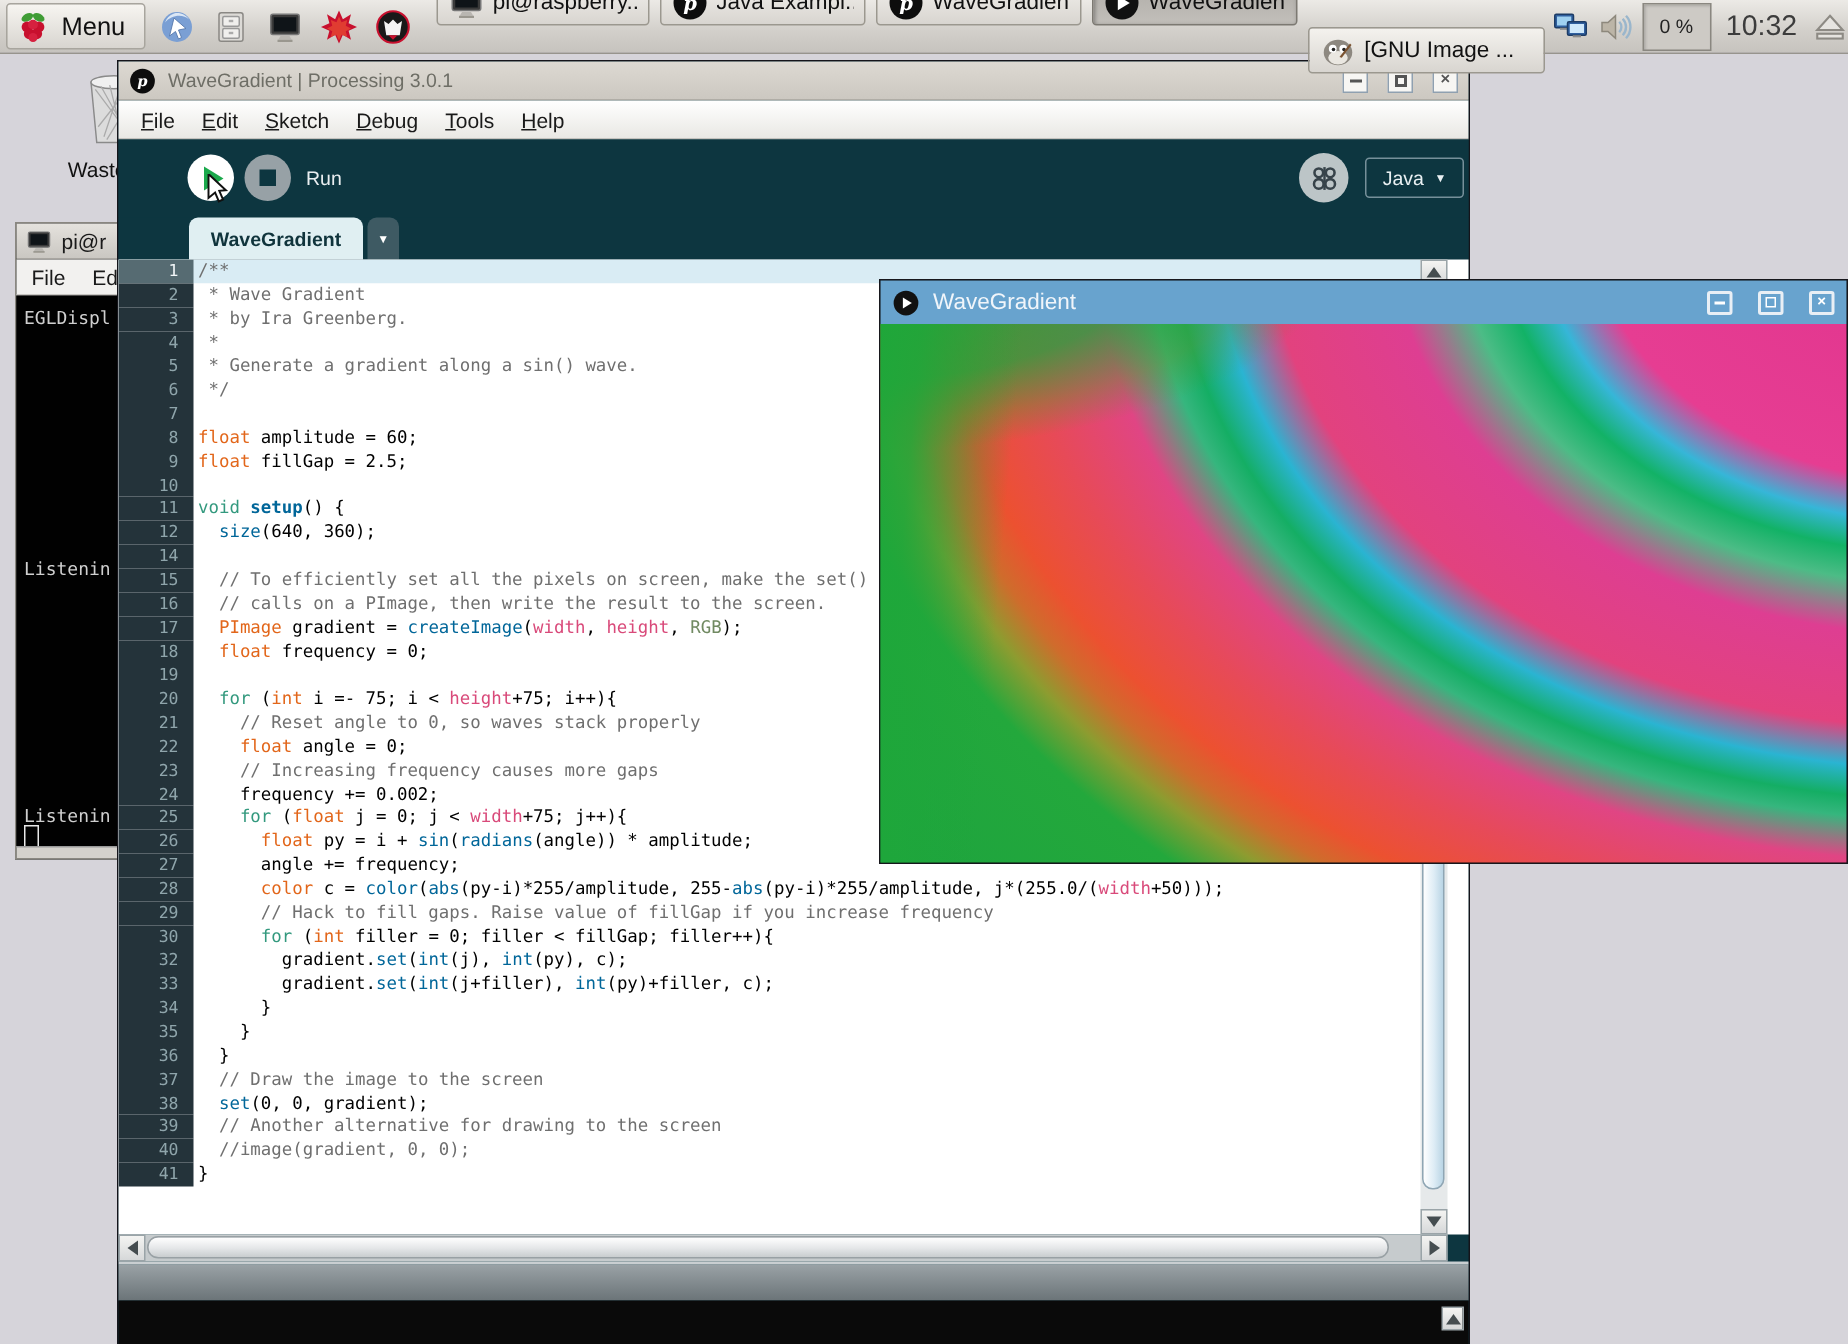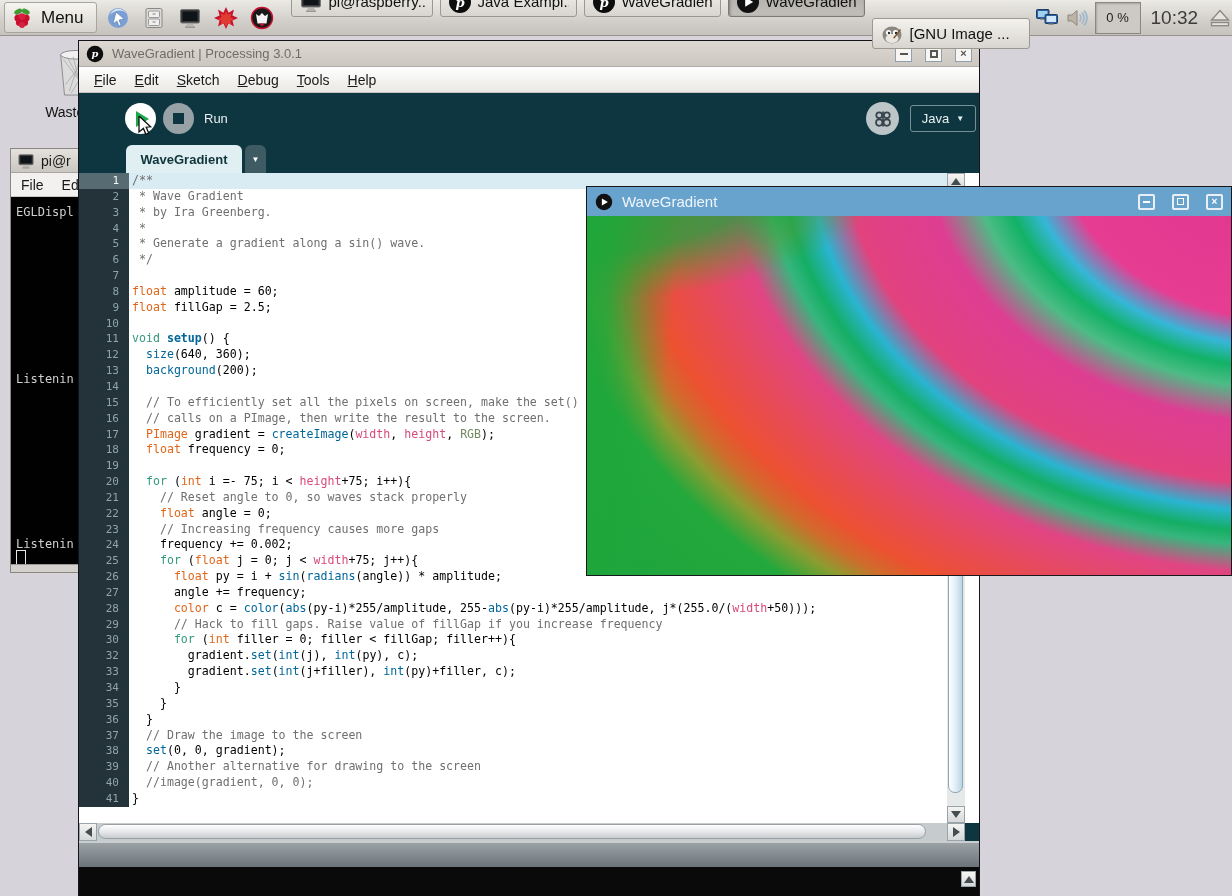--- a/index.html
+++ b/index.html
@@ -245,21 +245,20 @@
           <div class="cl"><span class="ln">3</span><span class="ct"><span class="s-c"> * by Ira Greenberg.</span></span></div>
           <div class="cl"><span class="ln">4</span><span class="ct"><span class="s-c"> *</span></span></div>
           <div class="cl"><span class="ln">5</span><span class="ct"><span class="s-c"> * Generate a gradient along a sin() wave.</span></span></div>
           <div class="cl"><span class="ln">6</span><span class="ct"><span class="s-c"> */</span></span></div>
           <div class="cl"><span class="ln">7</span><span class="ct"></span></div>
           <div class="cl"><span class="ln">8</span><span class="ct"><span class="s-t">float</span><span class="s-p"> amplitude = 60;</span></span></div>
           <div class="cl"><span class="ln">9</span><span class="ct"><span class="s-t">float</span><span class="s-p"> fillGap = 2.5;</span></span></div>
           <div class="cl"><span class="ln">10</span><span class="ct"></span></div>
           <div class="cl"><span class="ln">11</span><span class="ct"><span class="s-k">void </span><span class="s-b">setup</span><span class="s-p">() {</span></span></div>
           <div class="cl"><span class="ln">12</span><span class="ct"><span class="s-p">  </span><span class="s-f">size</span><span class="s-p">(640, 360);</span></span></div>
-          <div class="cl"><span class="ln">13</span><span class="ct"><span class="s-p">  </span><span class="s-f">background</span><span class="s-p">(200);</span></span></div>
           <div class="cl"><span class="ln">14</span><span class="ct"></span></div>
           <div class="cl"><span class="ln">15</span><span class="ct"><span class="s-p">  </span><span class="s-c">// To efficiently set all the pixels on screen, make the set()</span></span></div>
           <div class="cl"><span class="ln">16</span><span class="ct"><span class="s-p">  </span><span class="s-c">// calls on a PImage, then write the result to the screen.</span></span></div>
           <div class="cl"><span class="ln">17</span><span class="ct"><span class="s-p">  </span><span class="s-t">PImage</span><span class="s-p"> gradient = </span><span class="s-f">createImage</span><span class="s-p">(</span><span class="s-v">width</span><span class="s-p">, </span><span class="s-v">height</span><span class="s-p">, </span><span class="s-n">RGB</span><span class="s-p">);</span></span></div>
           <div class="cl"><span class="ln">18</span><span class="ct"><span class="s-p">  </span><span class="s-t">float</span><span class="s-p"> frequency = 0;</span></span></div>
           <div class="cl"><span class="ln">19</span><span class="ct"></span></div>
           <div class="cl"><span class="ln">20</span><span class="ct"><span class="s-p">  </span><span class="s-k">for</span><span class="s-p"> (</span><span class="s-t">int</span><span class="s-p"> i =- 75; i &lt; </span><span class="s-v">height</span><span class="s-p">+75; i++){</span></span></div>
           <div class="cl"><span class="ln">21</span><span class="ct"><span class="s-p">    </span><span class="s-c">// Reset angle to 0, so waves stack properly</span></span></div>
           <div class="cl"><span class="ln">22</span><span class="ct"><span class="s-p">    </span><span class="s-t">float</span><span class="s-p"> angle = 0;</span></span></div>
           <div class="cl"><span class="ln">23</span><span class="ct"><span class="s-p">    </span><span class="s-c">// Increasing frequency causes more gaps</span></span></div>

